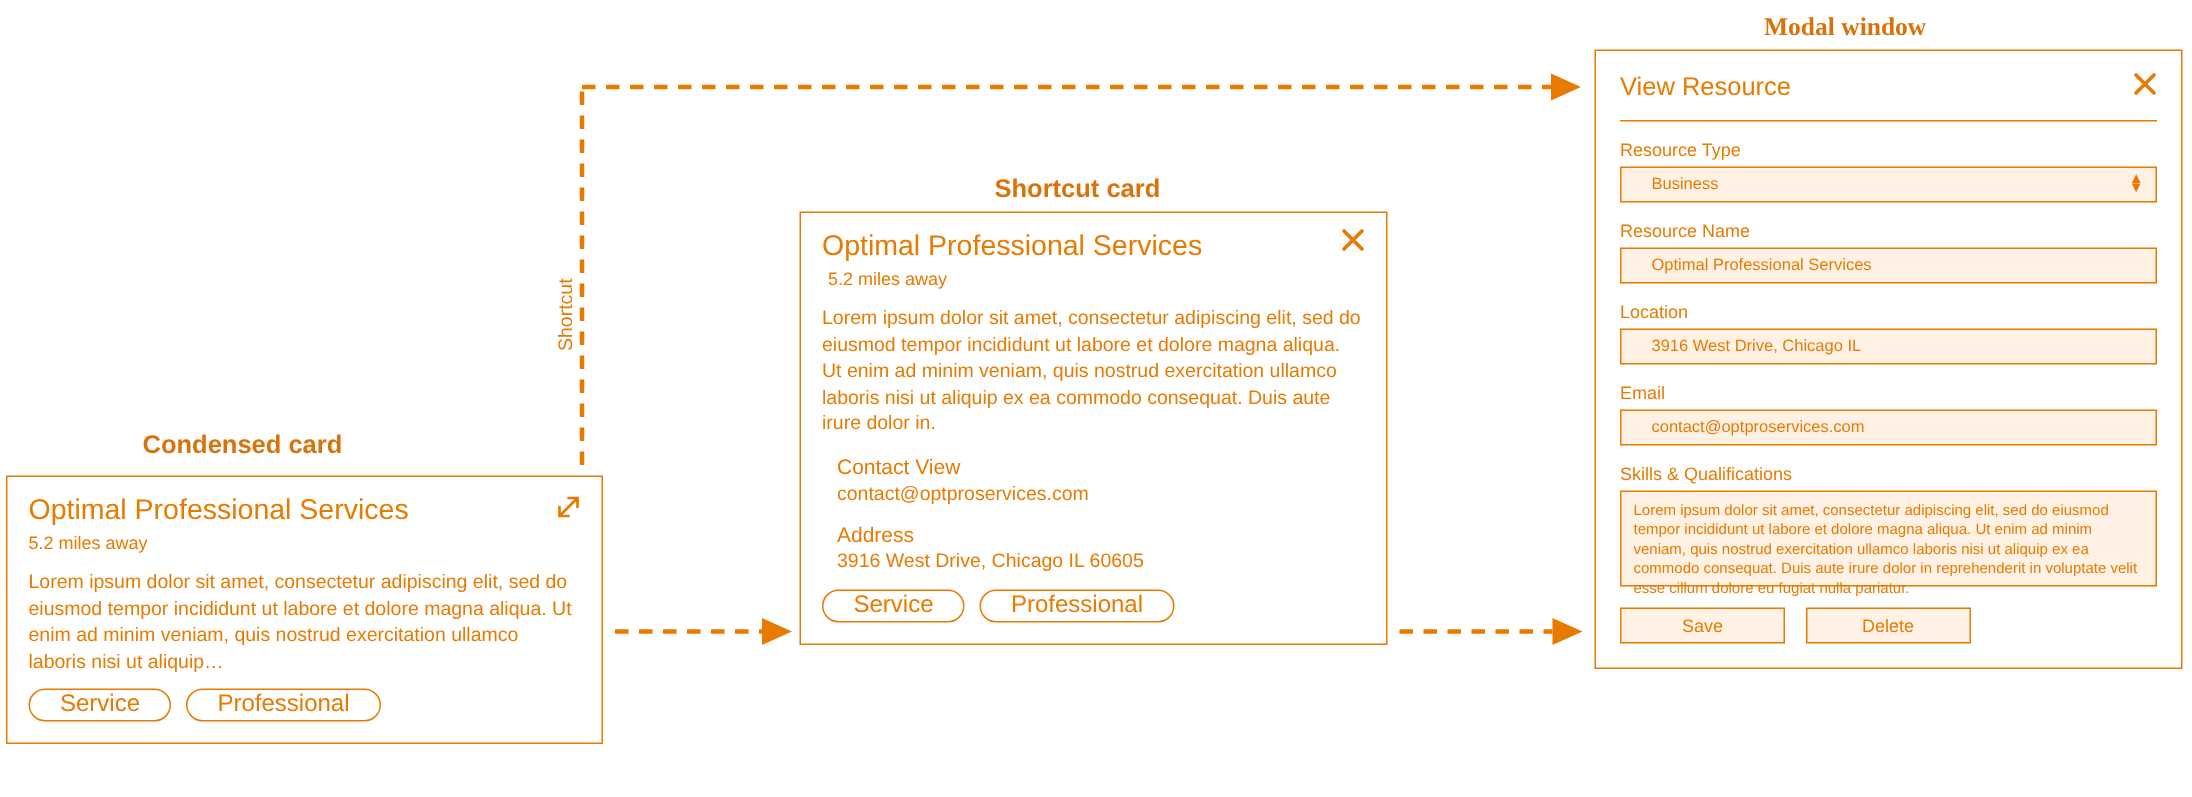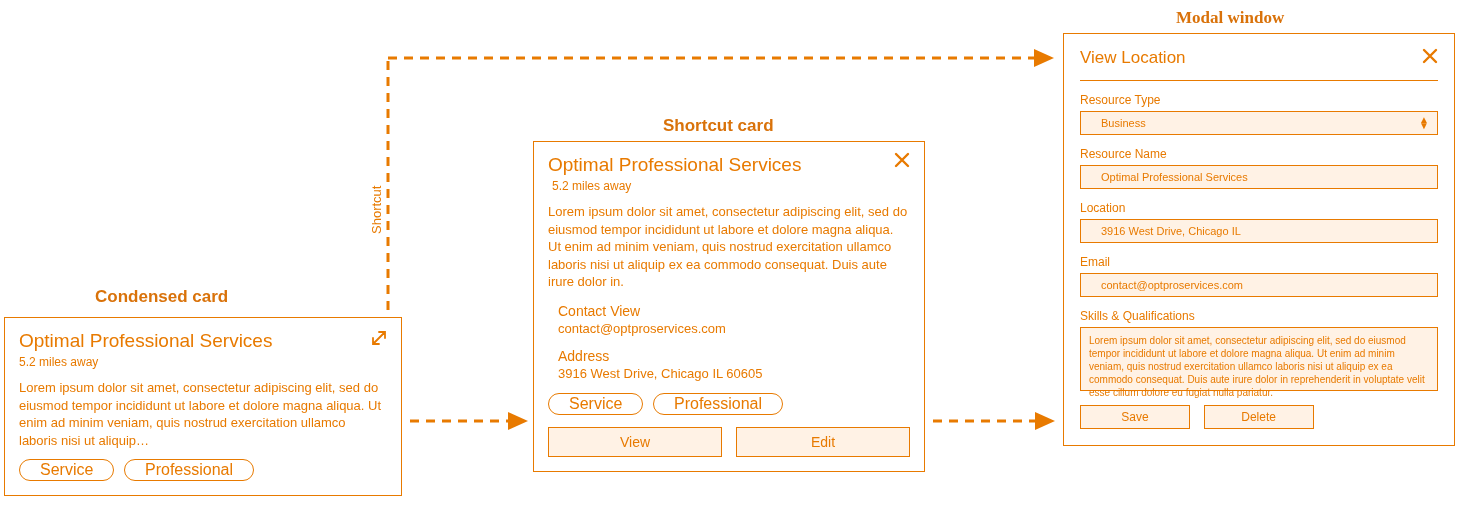--- a/index.html
+++ b/index.html
@@ -57,33 +57,29 @@
   <div class="subtitle" style="margin-left:4px;">5.2 miles away</div>
   <div class="desc">Lorem ipsum dolor sit amet, consectetur adipiscing elit, sed do eiusmod tempor incididunt ut labore et dolore magna aliqua. Ut enim ad minim veniam, quis nostrud exercitation ullamco laboris nisi ut aliquip ex ea commodo consequat. Duis aute irure dolor in.</div>
   <div class="section-head">Contact View</div>
   <div class="section-val">contact@optproservices.com</div>
   <div class="section-head">Address</div>
   <div class="section-val">3916 West Drive, Chicago IL 60605</div>
   <div style="margin-top:12px;">
     <span class="tag">Service</span>
     <span class="tag">Professional</span>
   </div>
-  <div style="display:flex; gap:14px; margin-top:12px;">
-    <div class="btn" style="flex:1;">View</div>
-    <div class="btn" style="flex:1;">Edit</div>
-  </div>
 </div>
 
 <div class="card" style="left:1063px; top:33px; width:392px; padding:14px 16px 16px 16px;">
   <span class="close-x" style="right:16px; top:14px;">
     <svg width="16" height="16" viewBox="0 0 16 16">
         <path d="M2 2 L14 14 M14 2 L2 14" stroke="#E87A00" stroke-width="2.4" stroke-linecap="round"></path>
       </svg>
   </span>
-  <div style="font-size:17px; color: var(--orange);">View Location</div>
+  <div style="font-size:17px; color: var(--orange);">View Resource</div>
   <div style="height:1px; background: var(--orange); margin-top:12px;"></div>
 
   <span class="field-label">Resource Type</span>
   <div class="field-input" style="position:relative;">
     <span>Business</span>
     <span class="select-sort">▲<br>▼</span>
   </div>
 
   <span class="field-label">Resource Name</span>
   <div class="field-input">

